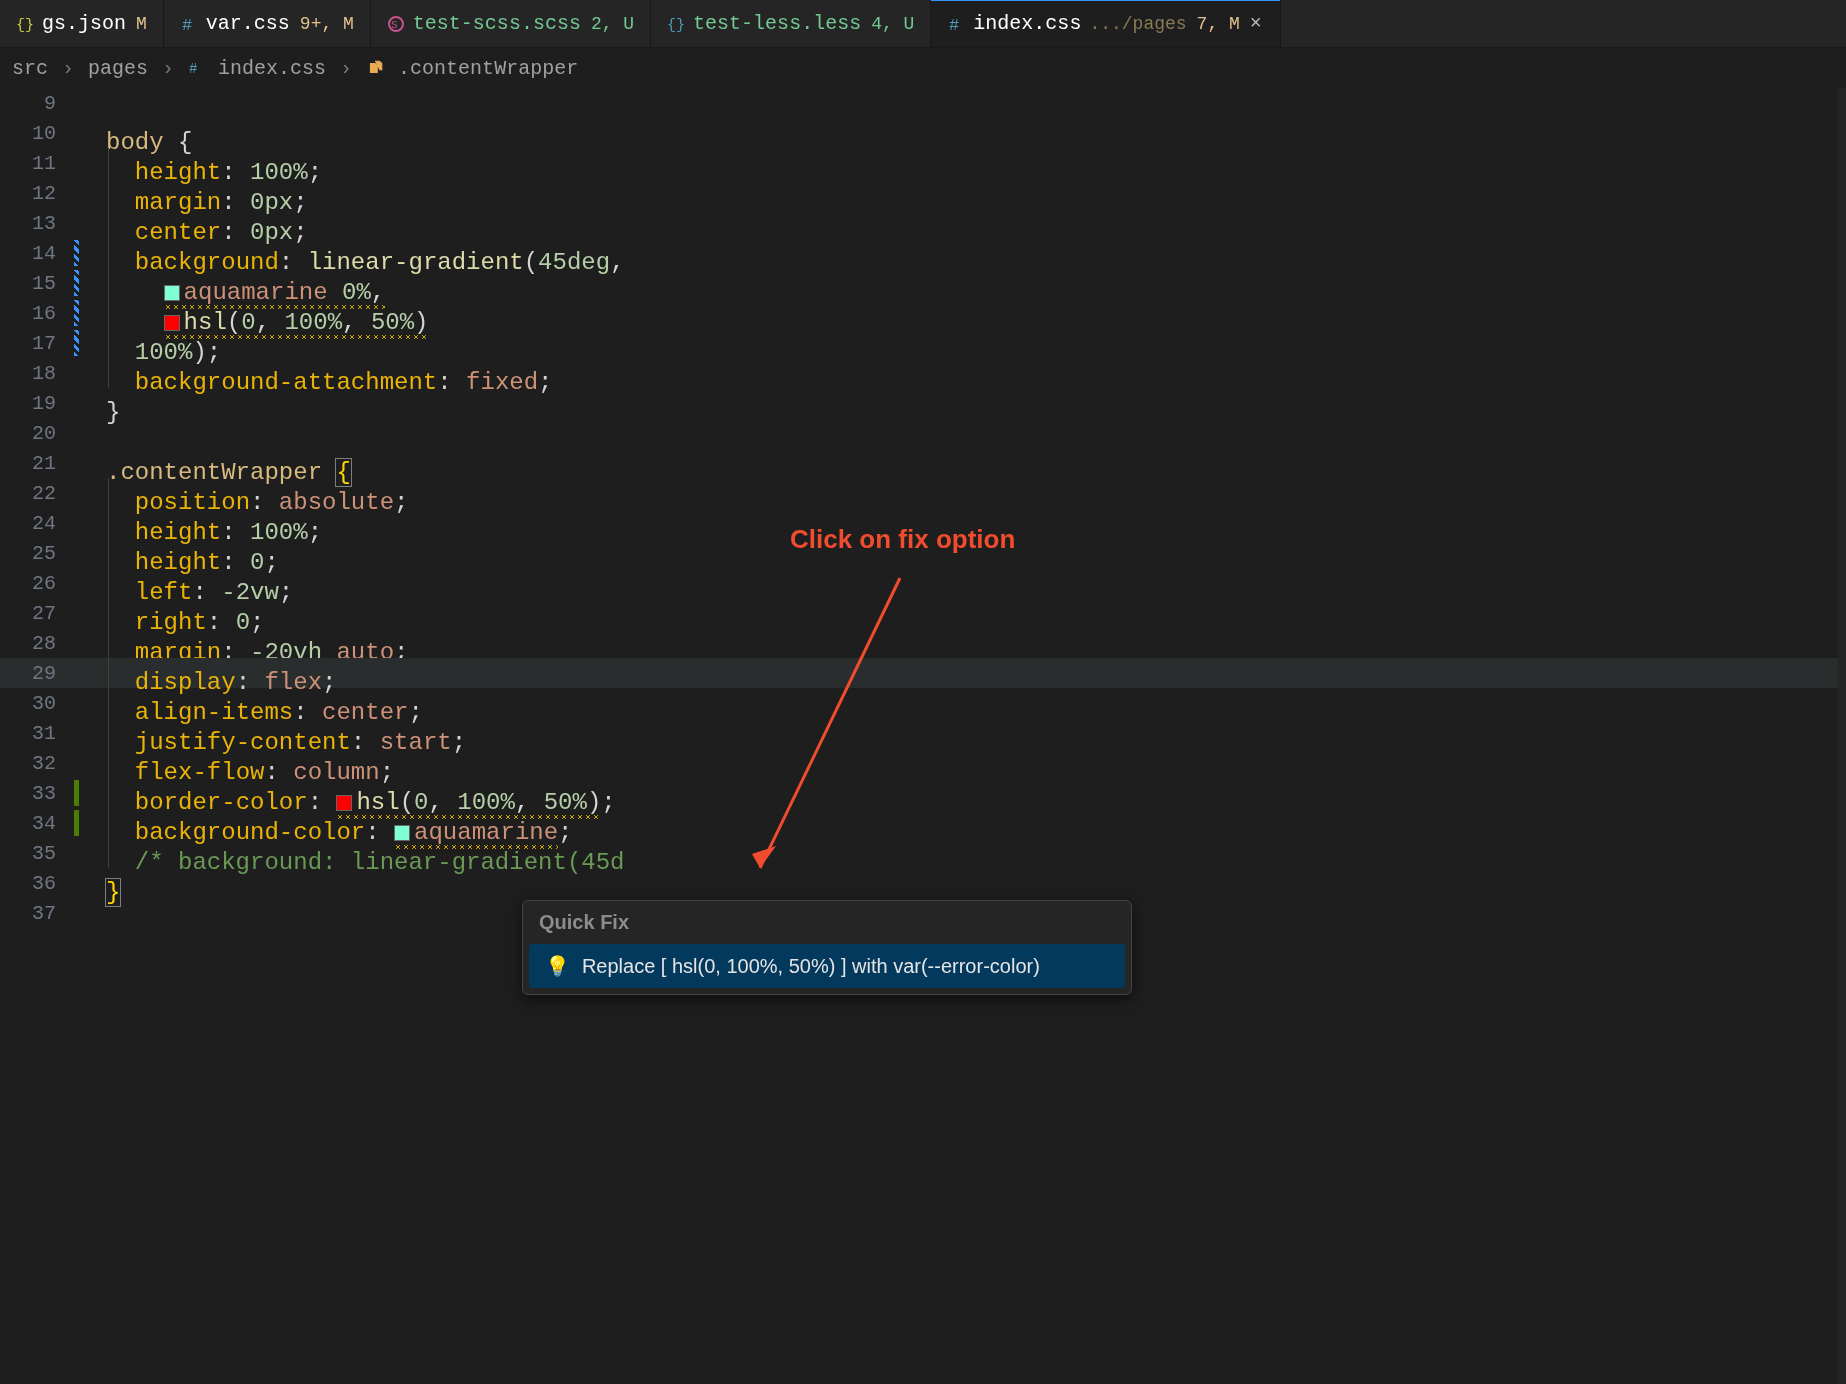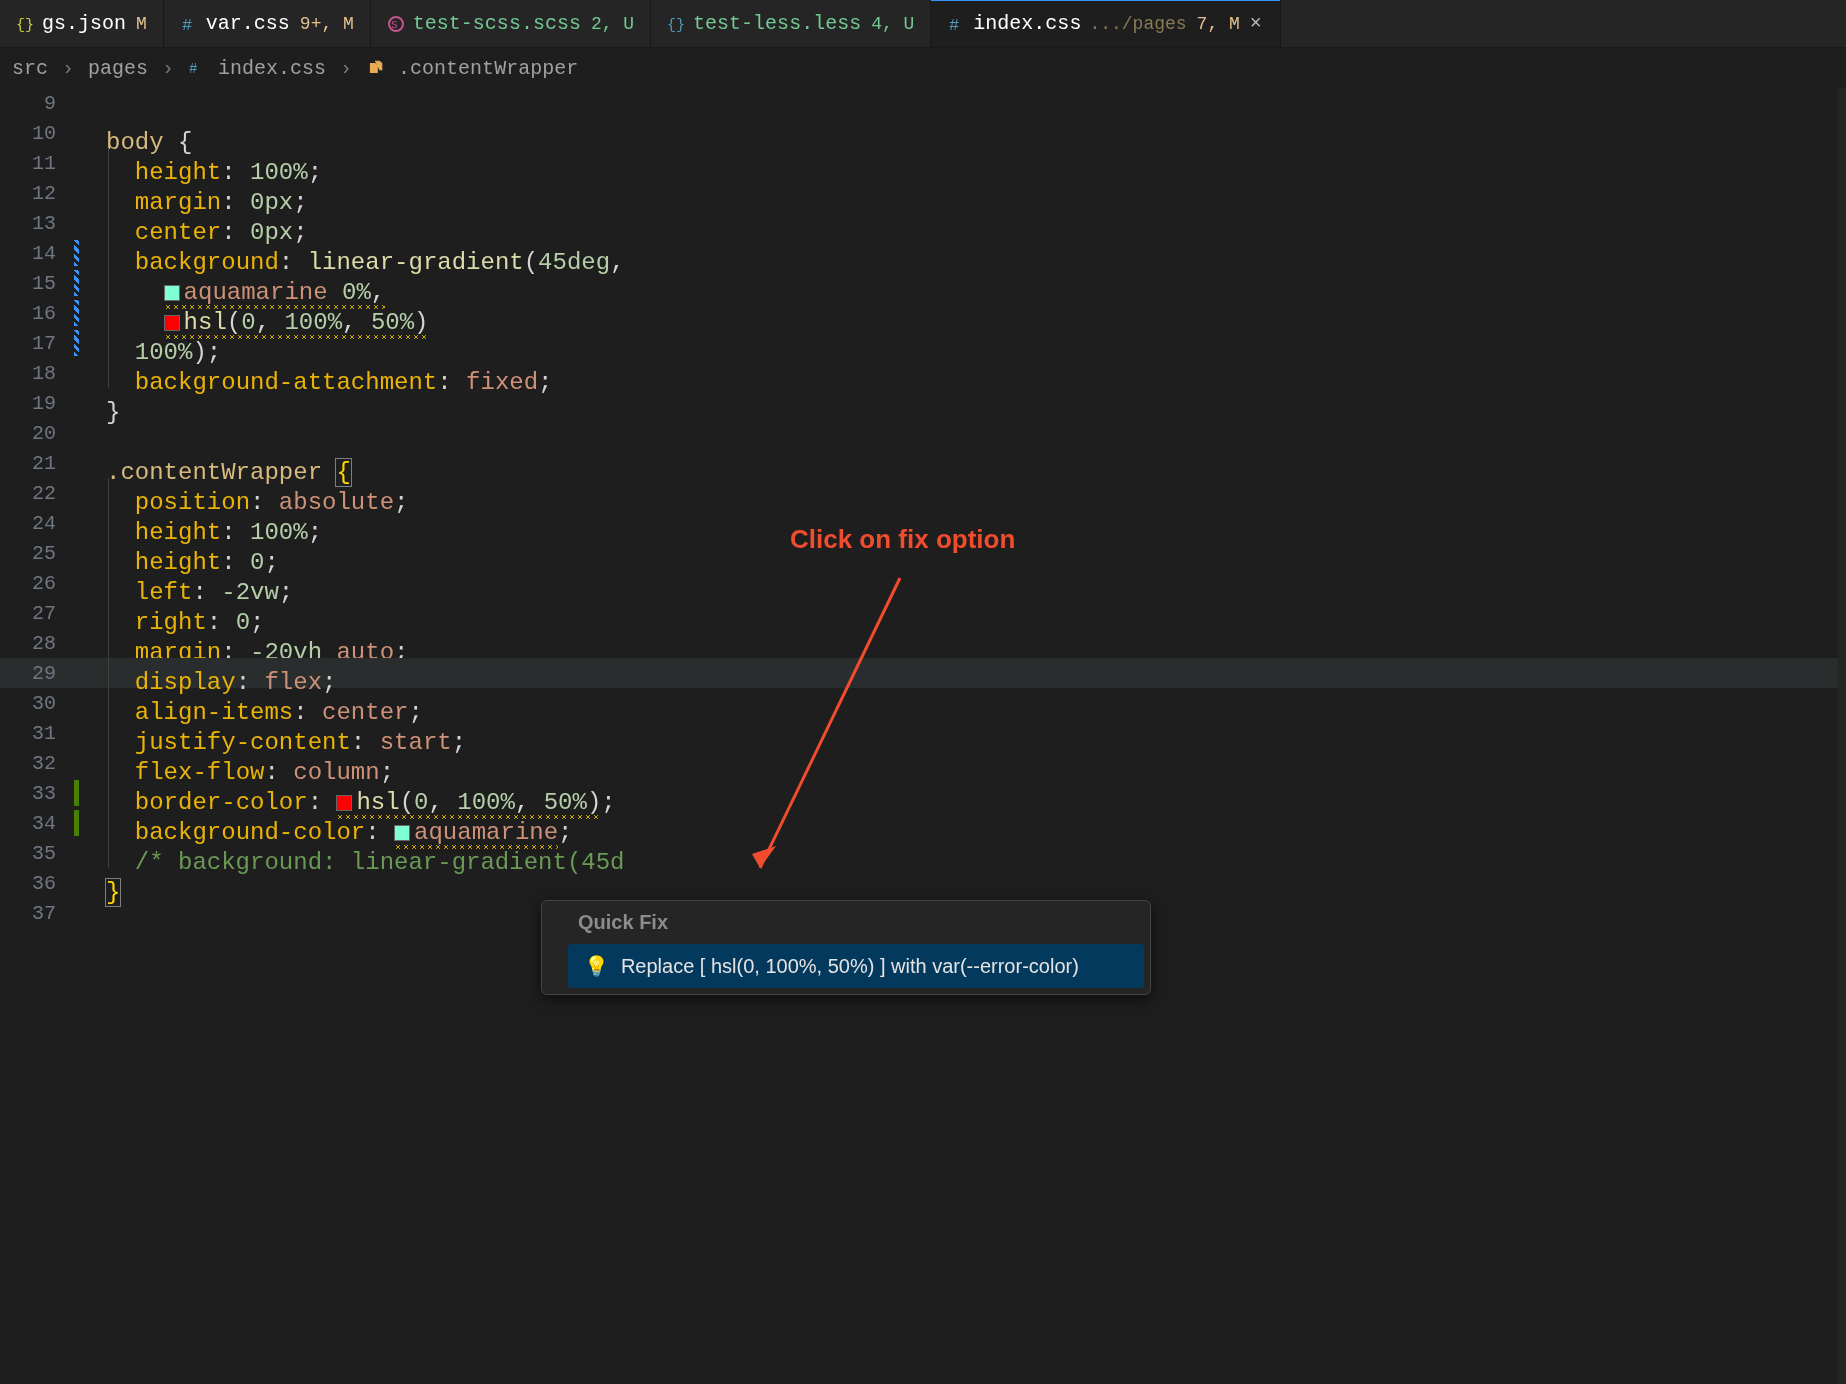--- a/index.html
+++ b/index.html
@@ -125,29 +125,28 @@
     display: inline-block;
     width: 16px; height: 16px;
     border: 1px solid #666;
     vertical-align: -2px;
     margin-right: 4px;
   }
 
   
   .quickfix {
     position: absolute;
-    left: 541px; top: 812px;
+    left: 522px; top: 812px;
     background: #252526;
     border: 1px solid #454545;
     border-radius: 6px;
     box-shadow: 0 4px 14px rgba(0,0,0,0.6);
     width: 610px;
     overflow: hidden;
     z-index: 10;
-    padding-left: 20px;
   }
   .quickfix .title {
     font-size: 20px; font-weight: 600;
     color: #8c8c8c;
     padding: 10px 16px;
     font-family: -apple-system, "Segoe UI", sans-serif;
   }
   .quickfix .item {
     background: #04395e;
     color: #e4e4e4;

